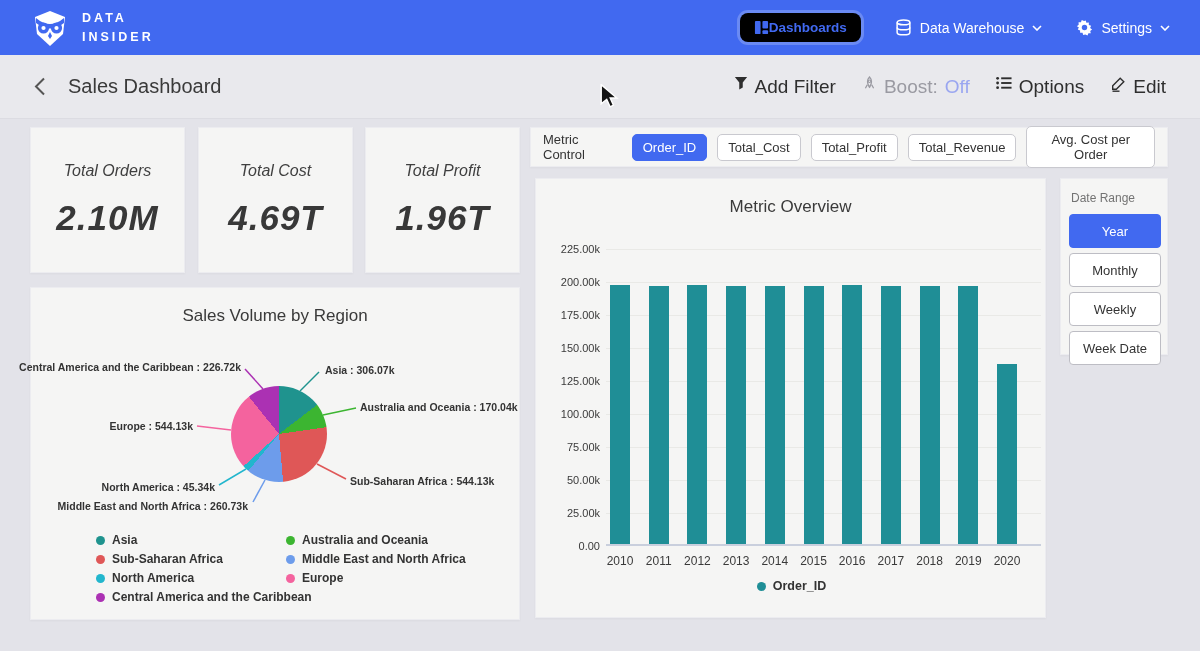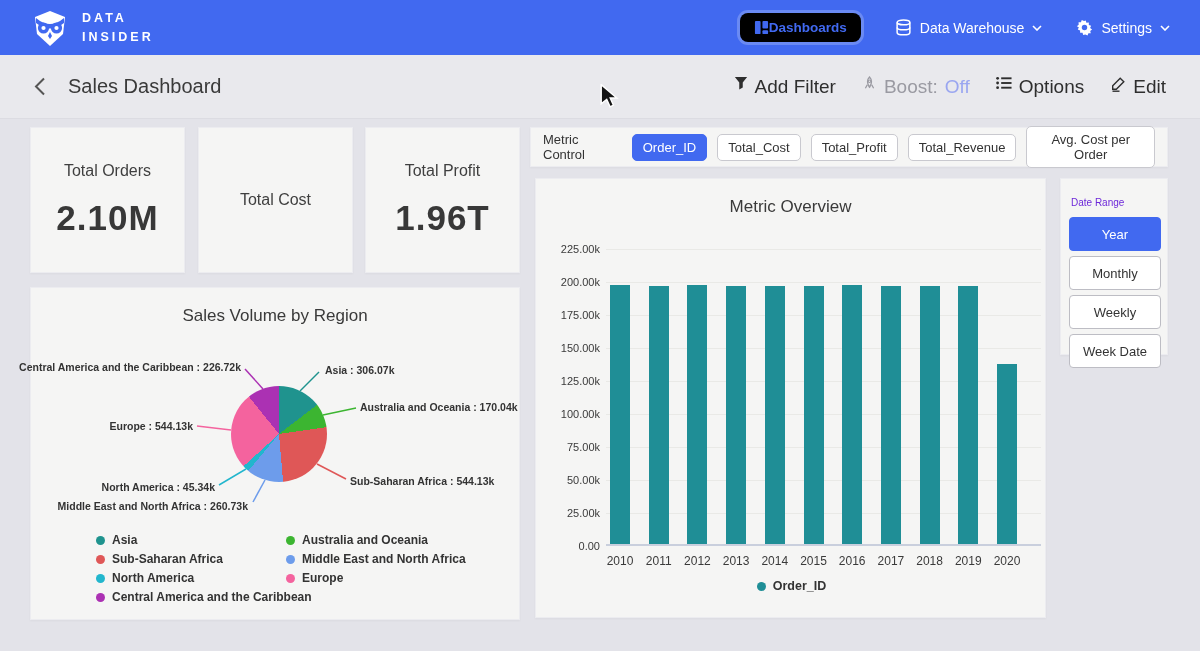--- a/index.html
+++ b/index.html
@@ -25,21 +25,21 @@
   .ph-left { display:flex; align-items:center; gap:22px; }
   .page-title { font-size:20px; color:#3a3a3a; }
   .ph-right { display:flex; align-items:center; gap:26px; }
   .action { display:flex; gap:7px; font-size:19px; font-weight:normal; color:#2e2e2e; cursor:pointer; }
   .action.dim { color:#9a9aa2; }
   .boost-off { color:#9aa6f0; }
 
   
   .card { position:absolute; background:#f5f5f4; border:1px solid #ececf0; box-shadow:0 1px 2px rgba(0,0,0,0.04); }
 
-  .kpi { width:155px; height:146px; display:flex; flex-direction:column; align-items:center; justify-content:center; gap:18px; }
+  .kpi { width:155px; height:146px; display:flex; flex-direction:column; align-items:center; justify-content:center; gap:18px;font-style:italic; }
   .kpi-label { font-size:16px; color:#3f3f3f; }
   .kpi-value { font-size:35px; font-weight:bold; color:#383838; letter-spacing:1px; }
 
   .metric-bar { left:530px; top:127px; width:638px; height:40px; display:flex; align-items:center; gap:10px; padding:0 12px; }
   .metric-bar-label { font-size:13px; color:#333; margin-right:4px; }
   .chip { font-size:13px; color:#333; background:#fff; border:1px solid #c9c9cf; border-radius:5px;
     padding:5px 10px; cursor:pointer; }
   .chip.selected { background:var(--accent,#4169f0); border-color:var(--accent,#4169f0); color:#fff; }
 
   .pie-card { left:30px; top:287px; width:490px; height:333px; }
@@ -55,21 +55,21 @@
   .bar-card { left:535px; top:178px; width:511px; height:440px; }
   .plot { position:absolute; left:70px; top:70px; width:435px; height:297px; border-bottom:2px solid #c9cfdd; }
   .gridline { position:absolute; left:0; width:100%; height:1px; background:#e9e9e6; }
   .ytick { position:absolute; right:445px; width:60px; text-align:right; font-size:11px; color:#3a3a3a; }
   .bar { position:absolute; bottom:0; width:20px; background:var(--barcolor,#1f8e96); }
   .xtick { position:absolute; top:375px; width:44px; text-align:center; font-size:12px; color:#3a3a3a; }
   .bar-legend { position:absolute; left:0; top:400px; width:511px; display:flex; justify-content:center; }
   .bar-legend .legend-item { font-size:12.5px; }
 
   .date-card { left:1060px; top:178px; width:108px; height:177px; padding:10px 8px; }
-  .date-label { font-size:10px; color:#6d28d9; margin:8px 0 9px 2px; }
+  .date-label { font-size:12px; color:#737373; margin:2px 0 9px 2px; }
   .date-btn { width:92px; height:34px; display:flex; align-items:center; justify-content:center; font-size:13px;
     color:#333; background:#fff; border:1px solid #bdbdc4; border-radius:4px; margin-bottom:5px; cursor:pointer; }
   .date-btn.selected { background:var(--accent,#4169f0); border-color:var(--accent,#4169f0); color:#fff; }
 
   .cursor { position:absolute; left:598px; top:84px; pointer-events:none; z-index:99; }
 </style>
 </head>
 <body>
 
 <div class="topnav">
@@ -164,20 +164,21 @@
     </div>
   </div>
 </div>
 
 <div class="card kpi" style="left:30px;  top:127px;">
   <div class="kpi-label">Total Orders</div>
   <div class="kpi-value">2.10M</div>
 </div>
 <div class="card kpi" style="left:198px; top:127px;">
   <div class="kpi-label">Total Cost</div>
+  <div class="kpi-value">4.69T</div>
 </div>
 <div class="card kpi" style="left:365px; top:127px;">
   <div class="kpi-label">Total Profit</div>
   <div class="kpi-value">1.96T</div>
 </div>
 
 <div class="card metric-bar">
   <span class="metric-bar-label">Metric Control</span>
   <button class="chip selected">Order_ID</button>
   <button class="chip">Total_Cost</button>

